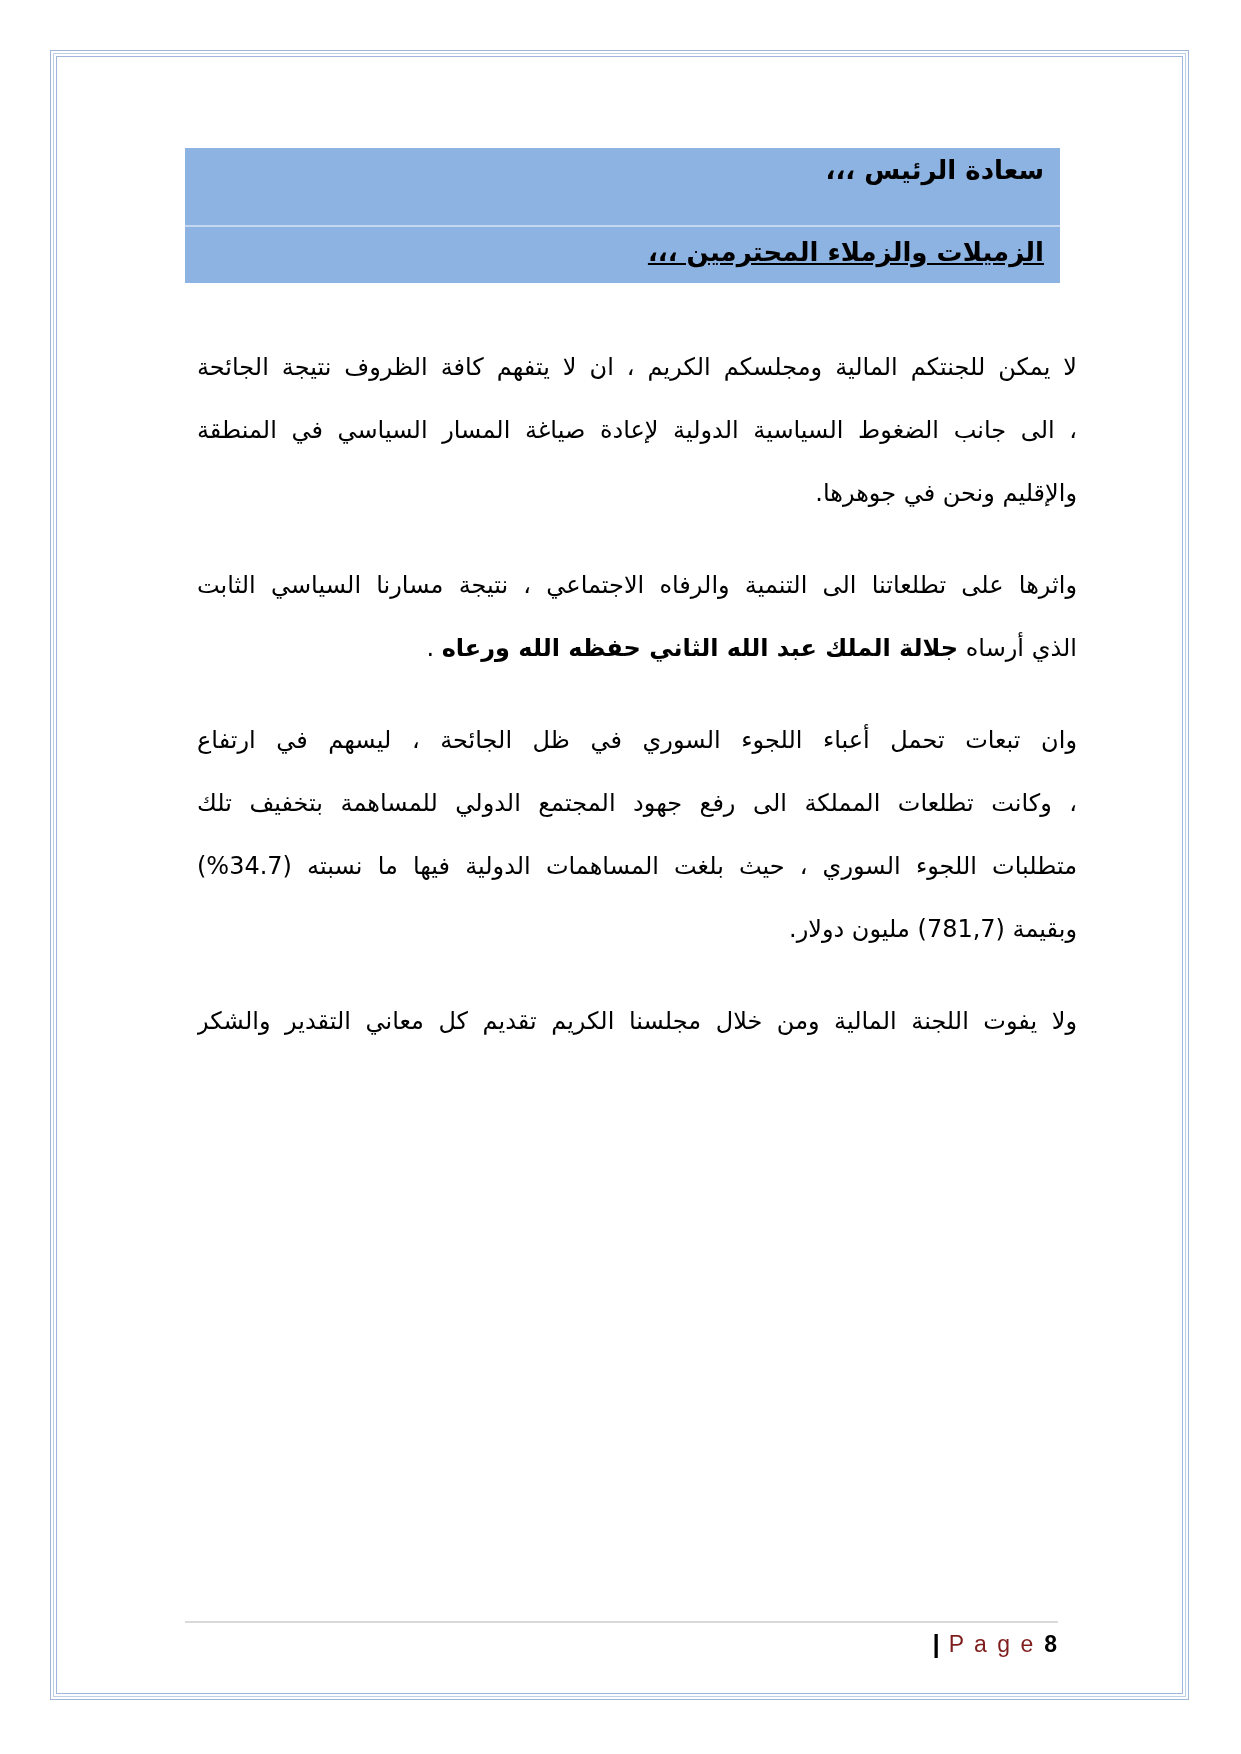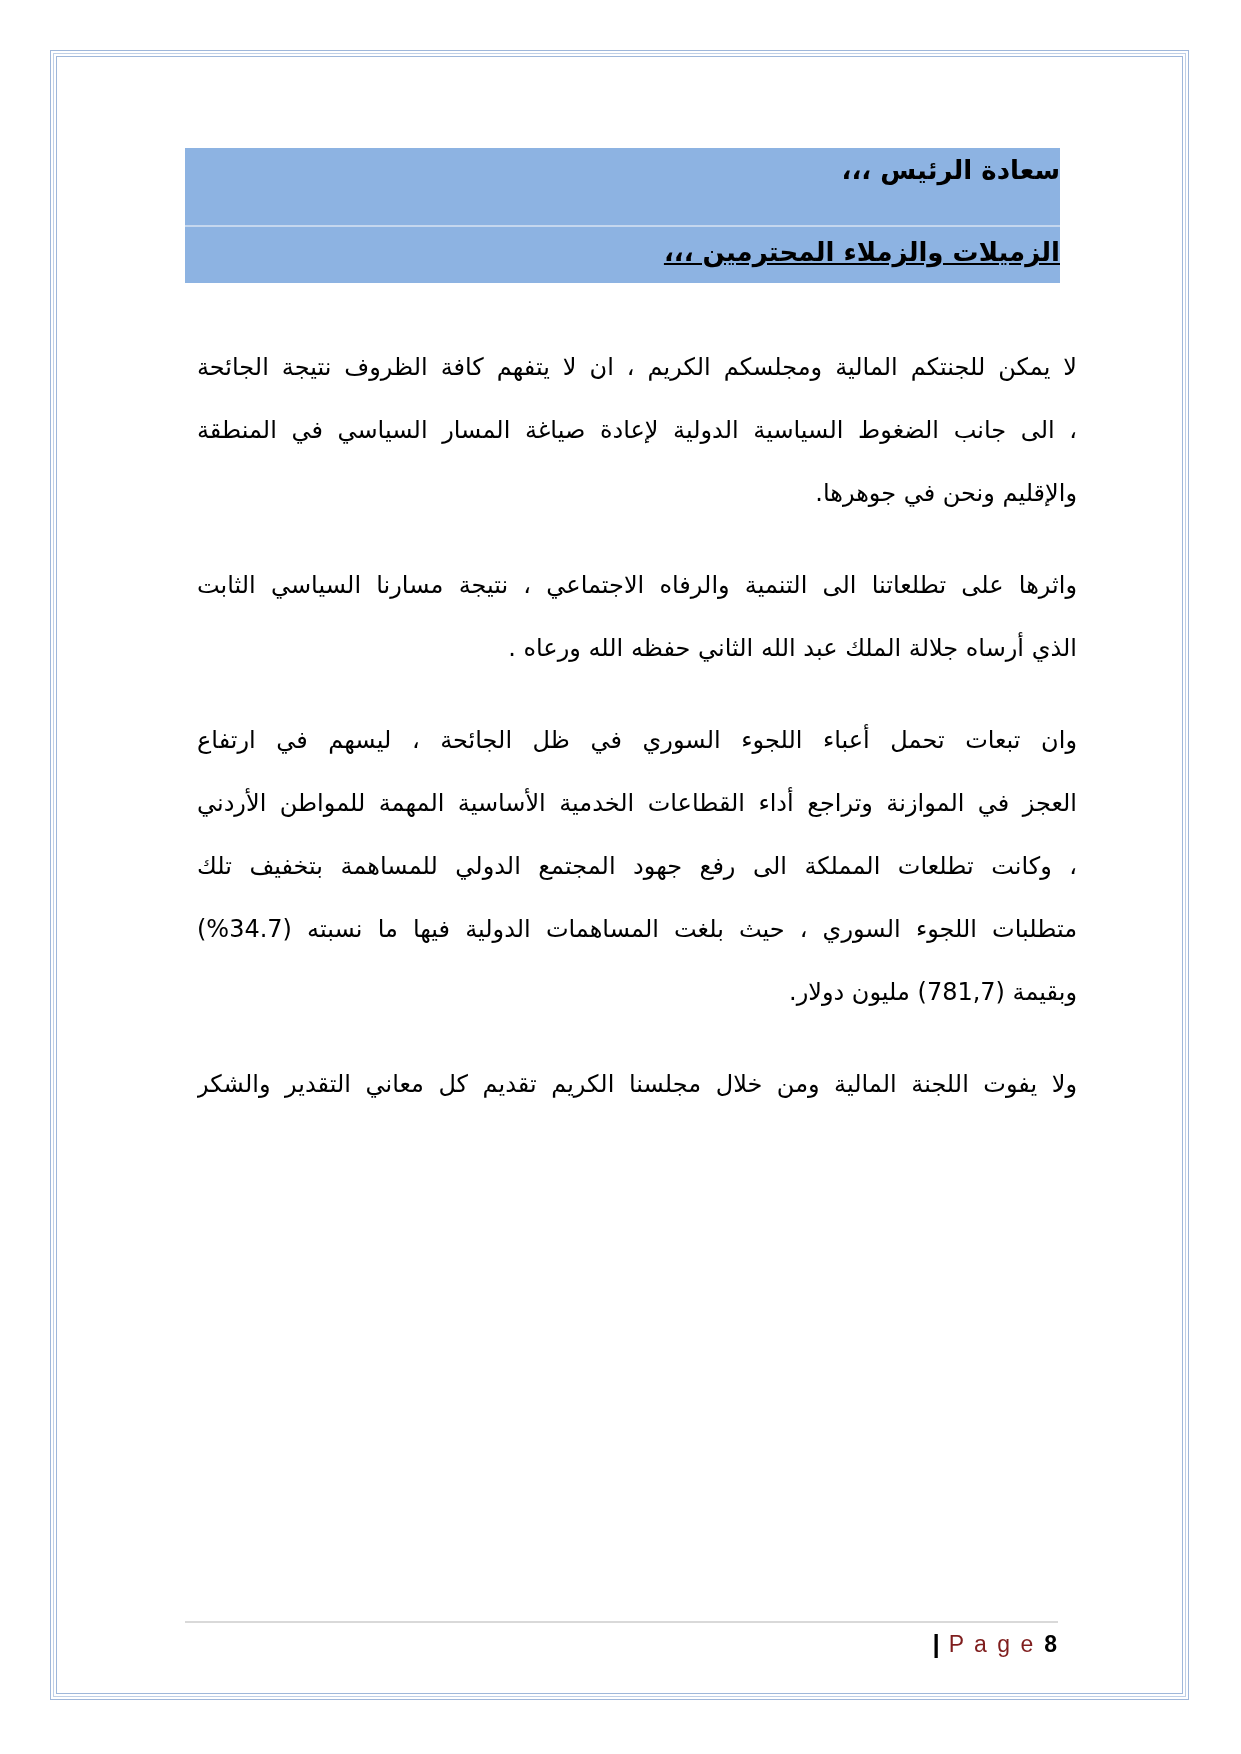--- a/index.html
+++ b/index.html
@@ -31,21 +31,21 @@
     position: absolute;
     left: 185px;
     width: 875px;
     top: 148px;
   }
   .header-row {
     direction: rtl;
     text-align: right;
     font-weight: bold;
     font-size: 26px;
-    padding: 7px 0 0 0;
+    padding: 7px 16px 0 0;
     box-sizing: border-box;
   }
   .header-row.r1 { height: 79px; border-bottom: 2px solid #C5D7EE; }
   .header-row.r2 { height: 56px; padding-top: 10px; text-decoration: underline; }
 
   
   .doc-body {
     position: absolute;
     left: 197px;
     width: 880px;
@@ -56,21 +56,21 @@
   .paragraph { margin-bottom: 29px; }
   .line {
     height: 63px;
     line-height: 63px;
     overflow: hidden;
     white-space: normal;
   }
   .line.justify { text-align: justify; text-align-last: justify; }
   .line.right   { text-align: right; }
   .line.center  { text-align: center; }
-  .run.bold { font-weight: normal; }
+  .run.bold { font-weight: bold; }
 
   
   .footer-rule {
     position: absolute;
     left: 185px;
     width: 873px;
     top: 1621px;
     height: 2px;
     background: #D9D9D9;
   }
@@ -117,21 +117,20 @@
       <div class="line justify"><span class="run">لا يمكن للجنتكم المالية ومجلسكم الكريم  ، ان لا يتفهم كافة الظروف نتيجة الجائحة</span></div>
       <div class="line justify"><span class="run">، الى جانب الضغوط السياسية الدولية لإعادة صياغة المسار السياسي في المنطقة</span></div>
       <div class="line right"><span class="run">والإقليم ونحن في جوهرها.</span></div>
     </div>
     <div class="paragraph">
       <div class="line justify"><span class="run">واثرها على تطلعاتنا الى التنمية والرفاه الاجتماعي ، نتيجة مسارنا السياسي الثابت</span></div>
       <div class="line right"><span class="run">الذي  أرساه </span><span class="run bold">جلالة الملك عبد الله الثاني حفظه الله ورعاه</span><span class="run"> .</span></div>
     </div>
     <div class="paragraph">
       <div class="line justify"><span class="run">وان تبعات تحمل أعباء اللجوء السوري في ظل الجائحة ، ليسهم في ارتفاع</span></div>
-      <div class="line justify"><span class="run">العجز في الموازنة وتراجع أداء القطاعات الخدمية الأساسية المهمة للمواطن الأردني</span></div>
       <div class="line justify"><span class="run">، وكانت تطلعات المملكة الى رفع جهود المجتمع الدولي للمساهمة بتخفيف تلك</span></div>
       <div class="line justify"><span class="run">متطلبات اللجوء السوري ، حيث بلغت المساهمات الدولية فيها ما نسبته (34.7%)</span></div>
       <div class="line right"><span class="run">وبقيمة (781,7) مليون دولار.</span></div>
     </div>
     <div class="paragraph">
       <div class="line justify"><span class="run">ولا يفوت اللجنة المالية ومن خلال مجلسنا الكريم تقديم كل معاني التقدير والشكر</span></div>
     </div>
   </div>
 
 <div class="footer-rule" style="background: rgb(217, 217, 217);"></div>

